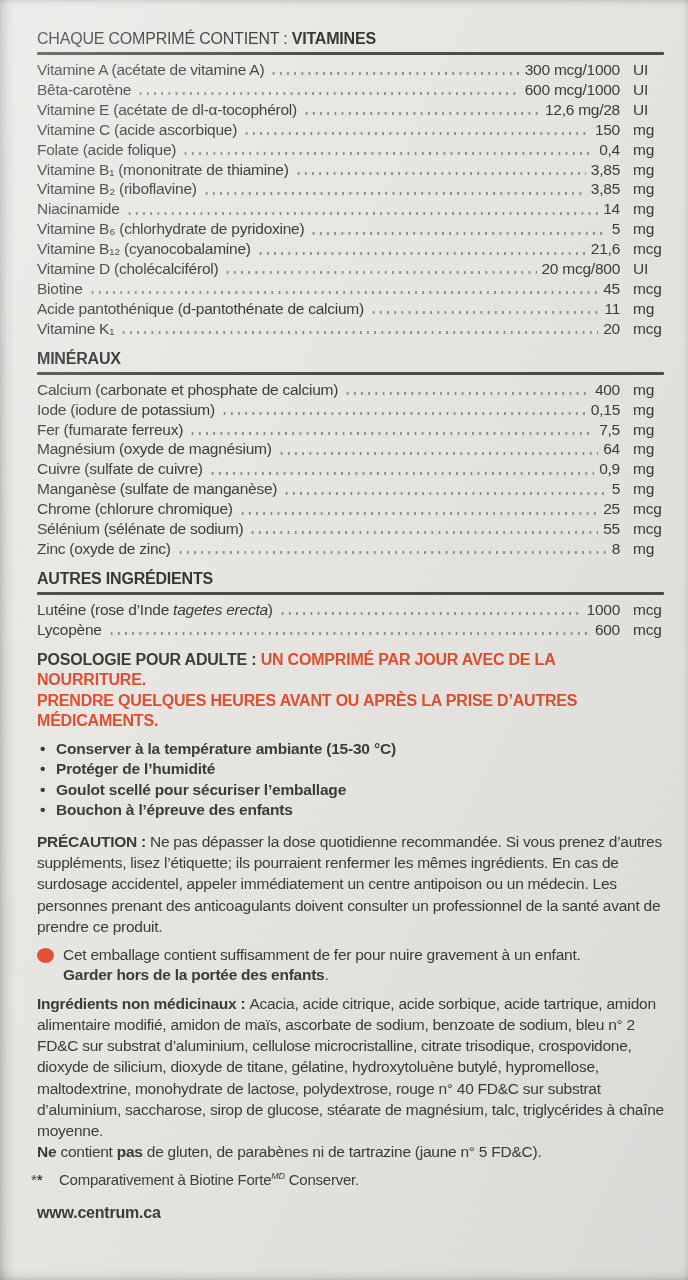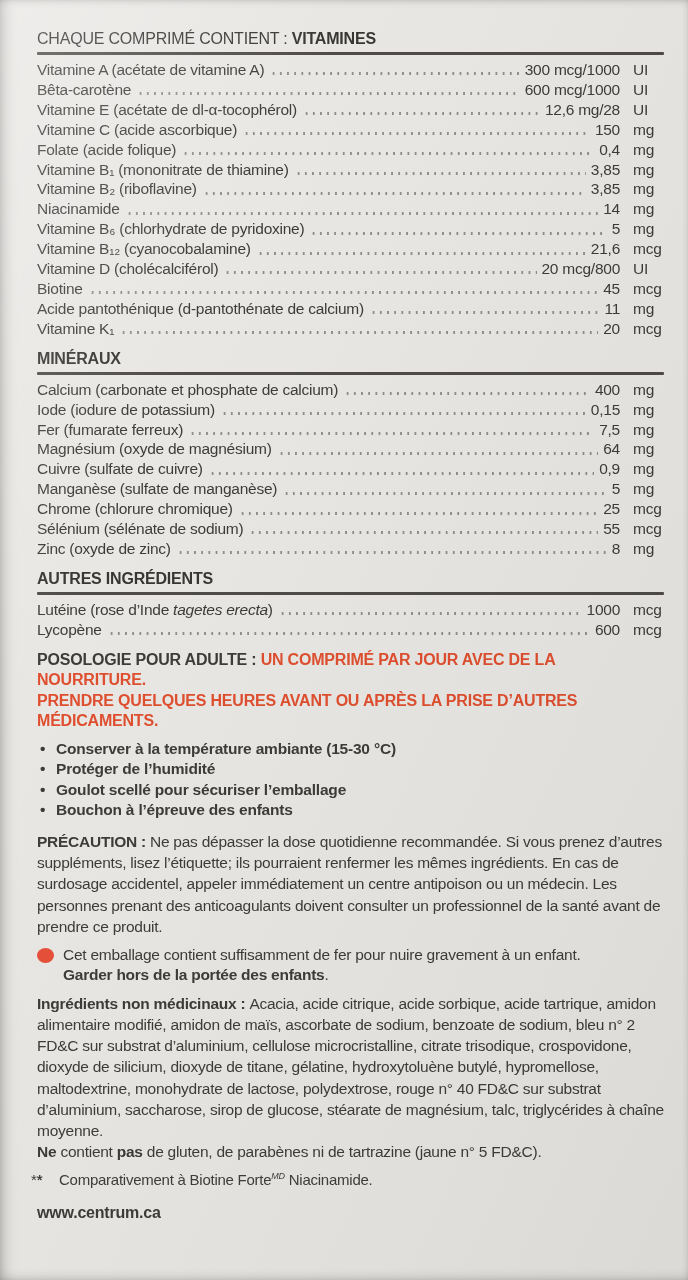--- a/index.html
+++ b/index.html
@@ -249,17 +249,17 @@
   <div class="iron">
     <span class="dot"></span>
     <span class="txt"><span>Cet emballage contient suffisamment de fer pour nuire gravement à un enfant.</span><br><b>Garder hors de la portée des enfants</b><span>.</span></span>
   </div>
 
   <p class="para" style="margin:7px 0 0 0;"><b>Ingrédients non médicinaux : </b><span>Acacia, acide citrique, acide sorbique, acide tartrique, amidon alimentaire modifié, amidon de maïs, ascorbate de sodium, benzoate de sodium, bleu n° 2 FD&amp;C sur substrat d’aluminium, cellulose microcristalline, citrate trisodique, crospovidone, dioxyde de silicium, dioxyde de titane, gélatine, hydroxytoluène butylé, hypromellose, maltodextrine, monohydrate de lactose, polydextrose, rouge n° 40 FD&amp;C sur substrat d’aluminium, saccharose, sirop de glucose, stéarate de magnésium, talc, triglycérides à chaîne moyenne.</span></p>
 
   <p class="para" style="margin:0;"><b>Ne</b><span> contient </span><b>pas</b><span> de gluten, de parabènes ni de tartrazine (jaune n° 5 FD&amp;C).</span></p>
 
   <div class="fnote"><span class="mark">*</span></div>
-  <div class="fnote two"><span class="mark">**</span><span><span>Comparativement à Biotine Forte</span><sup class="md">MD</sup><span> Niacinamide.</span></span></div>
+  <div class="fnote two"><span class="mark">**</span><span><span>Comparativement à Biotine Forte</span><sup class="md">MD</sup><span> Conserver.</span></span></div>
 
   <div class="site">www.centrum.ca</div>
 
 </div>
 
 </body></html>

